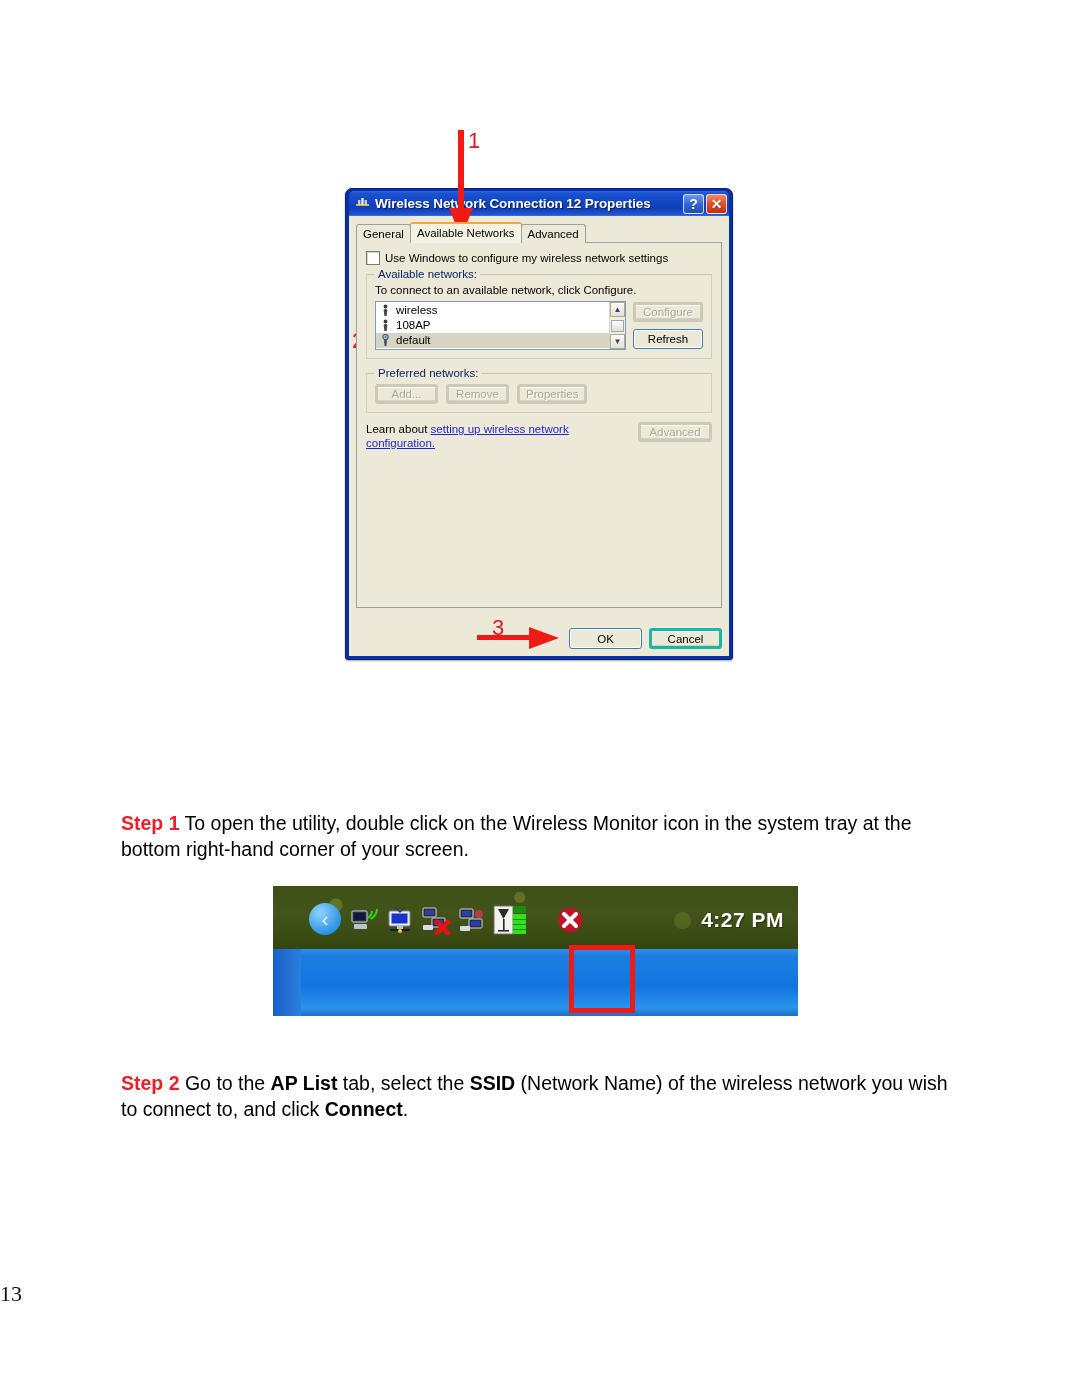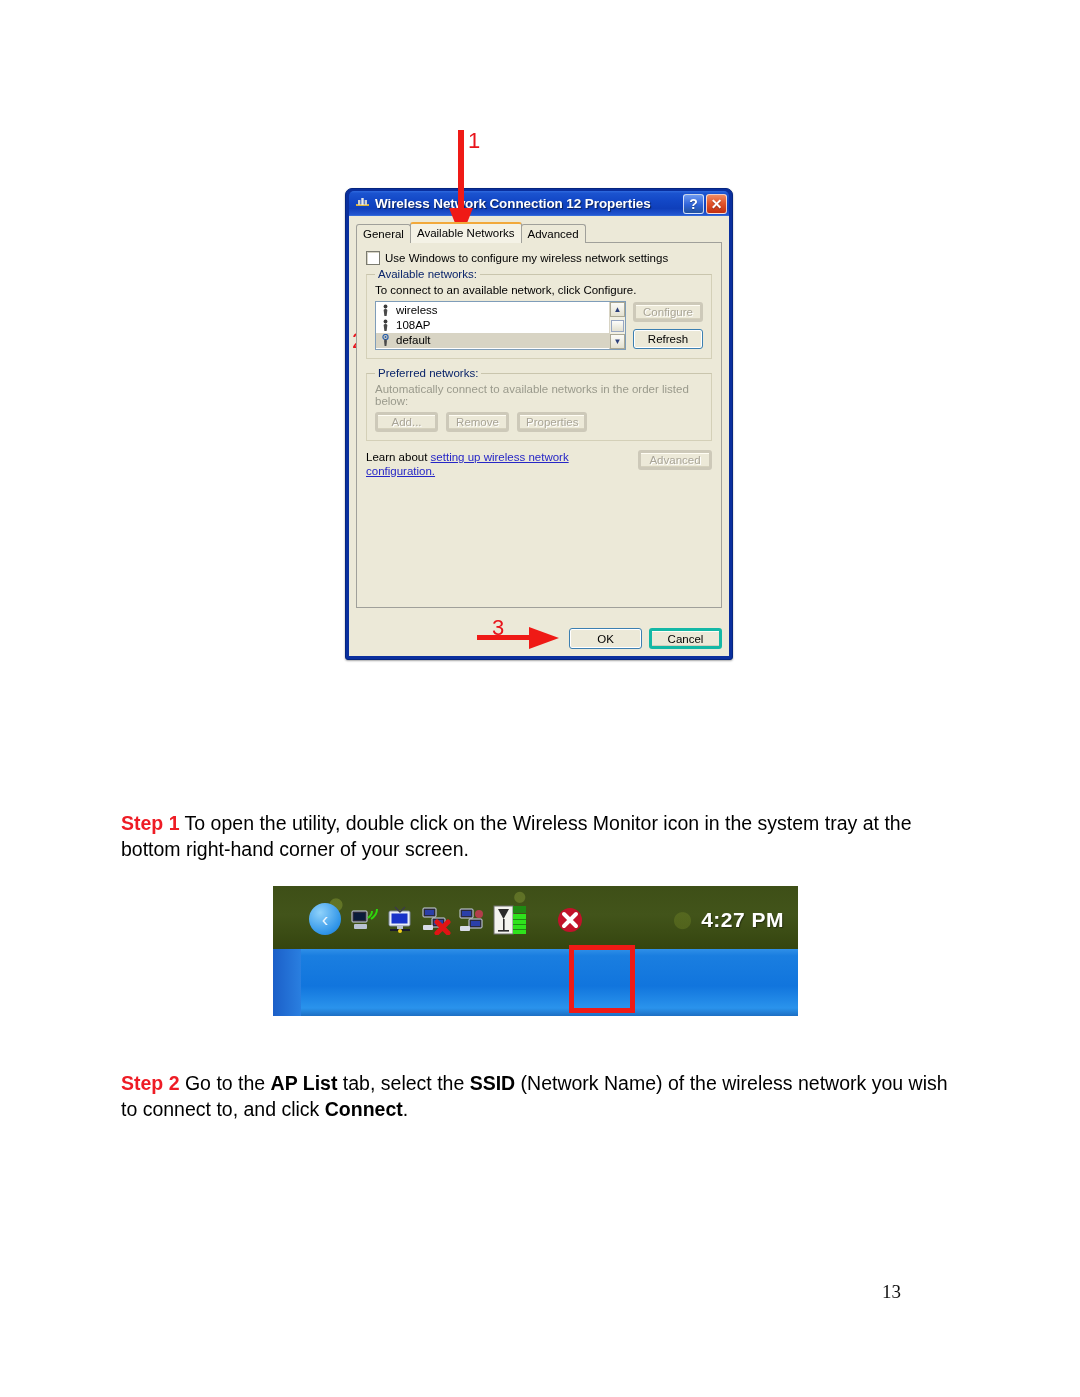--- a/index.html
+++ b/index.html
@@ -233,21 +233,21 @@
     width: 830px;
     font-size: 19.5px;
     line-height: 26px;
     color: #000;
   }
   .step-label { color: #ee1c25; font-weight: bold; }
   .b { font-weight: bold; }
 
   #page-number {
     position: absolute; left: 0; top: 1281px; width: 901px;
-    text-align: right; font-family: "Liberation Serif", serif; font-size: 19px; color: #111;
+    text-align: left; font-family: "Liberation Serif", serif; font-size: 22px; color: #111;
   }
 </style>
 </head>
 <body>
 
 <div id="figure-dialog">
 
   <div class="xp-window">
 
     <div class="xp-titlebar">
@@ -326,21 +326,20 @@
 
             <div class="btncol">
               <span class="xpbtn disabled">Configure</span>
               <span class="xpbtn default">Refresh</span>
             </div>
           </div>
         </div>
 
         <div class="groupbox" style="margin-top:14px;">
           <span class="gb-title">Preferred networks:</span>
-          <div class="gb-text dim">Automatically connect to available networks in the order listed below:</div>
 
 
           <div class="addrow">
             <span class="xpbtn disabled">Add...</span>
             <span class="xpbtn disabled">Remove</span>
             <span class="xpbtn disabled">Properties</span>
           </div>
         </div>
 
         <div class="learn-row">

